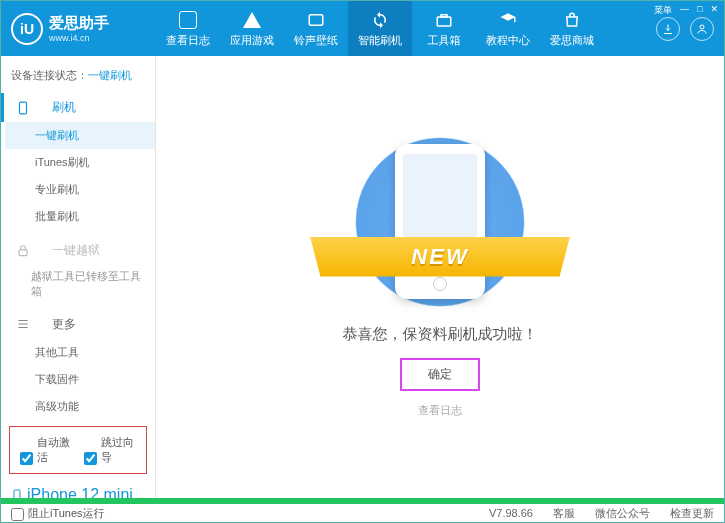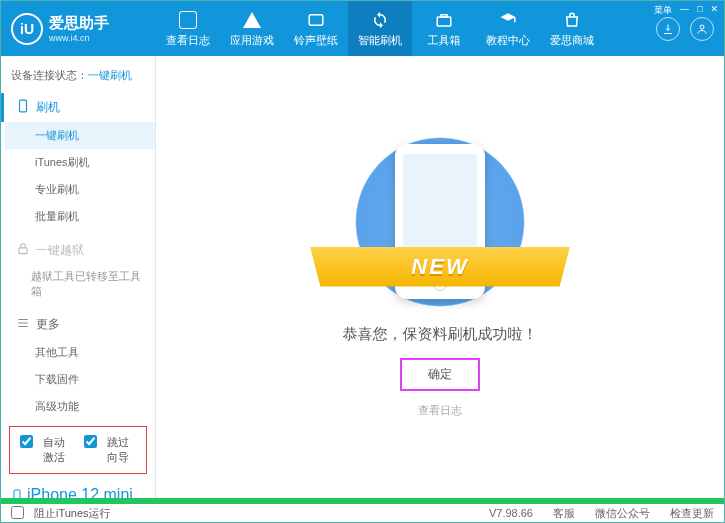--- a/index.html
+++ b/index.html
@@ -17,37 +17,37 @@
 .header-right { display: flex; align-items: center; gap: 10px; }
 .hr-icon { width: 24px; height: 24px; border: 1.5px solid rgba(255,255,255,0.7); border-radius: 50%; display: flex; align-items: center; justify-content: center; cursor: pointer; }
 .hr-icon svg { fill: rgba(255,255,255,0.9); }
 .win-controls { position: absolute; top: 3px; right: 6px; display: flex; gap: 8px; color: #fff; font-size: 9px; }
 .win-controls span { cursor: pointer; }
 .body-area { display: flex; height: calc(100% - 55px - 24px); }
 .sidebar { width: 155px; border-right: 1px solid #e5e5e5; padding: 8px 0; overflow-y: auto; }
 .status-line { padding: 4px 10px; font-size: 11px; color: #666; }
 .status-val { color: #1296db; }
 .side-group { margin-top: 6px; }
-.side-head { display: flex; align-items: flex-start; padding: 6px 12px; color: #666; gap: 6px; border-left: 3px solid transparent; }
+.side-head { display: flex; align-items: center; padding: 6px 12px; color: #666; gap: 22px; border-left: 3px solid transparent; }
 .side-head.on { border-left-color: #1296db; color: #1296db; }
 .side-items { margin-left: 4px; }
 .side-item { padding: 6px 20px 6px 30px; color: #666; cursor: pointer; font-size: 11px; }
 .side-item.active { background: #e8f4fc; color: #1296db; }
 .side-note { padding: 4px 8px 4px 30px; color: #999; font-size: 11px; line-height: 1.4; }
 .checkbox-row { display: flex; gap: 12px; padding: 8px 10px; margin: 6px 8px; border: 1.5px solid #d64545; }
-.cb-item { display: flex; align-items: flex-start; gap: 10px; font-size: 11px; color: #555; }
+.cb-item { display: flex; align-items: flex-end; gap: 4px; font-size: 11px; color: #555; }
 .cb-item input { accent-color: #1296db; }
 .device-block { padding: 6px 10px; }
 .device-name { color: #1296db; font-size: 16px; display: flex; align-items: center; gap: 4px; }
 .main { flex: 1; position: relative; display: flex; flex-direction: column; align-items: center; justify-content: center; }
 .illus { width: 220px; height: 170px; background: radial-gradient(circle at 50% 50%, #6aaef0 0%, #5aa3ea 60%, transparent 61%); border-radius: 50%; position: relative; display: flex; align-items: center; justify-content: center; }
 .phone { width: 90px; height: 155px; background: #fff; border-radius: 12px; box-shadow: 0 3px 10px rgba(0,0,0,0.2); position: relative; }
 .phone::before { content:""; position: absolute; top: 10px; left: 8px; right: 8px; bottom: 24px; background: #eaf3fb; border-radius: 3px; }
 .phone::after { content:""; position: absolute; bottom: 8px; left: 50%; transform: translateX(-50%); width: 12px; height: 12px; border: 1px solid #ccc; border-radius: 50%; }
-.ribbon { position: absolute; bottom: 20px; left: -20px; right: -20px; height: 40px; background: linear-gradient(180deg, #ffd24a, #f5b500); display: flex; align-items: center; justify-content: center; font-weight: 900; font-size: 22px; color: #fff; font-style: italic; letter-spacing: 2px; clip-path: polygon(0 0, 100% 0, 96% 100%, 4% 100%); text-shadow: 0 2px 0 #d89400; }
+.ribbon { position: absolute; bottom: 30px; left: -20px; right: -20px; height: 40px; background: linear-gradient(180deg, #ffd24a, #f5b500); display: flex; align-items: center; justify-content: center; font-weight: 900; font-size: 22px; color: #fff; font-style: italic; letter-spacing: 2px; clip-path: polygon(0 0, 100% 0, 96% 100%, 4% 100%); text-shadow: 0 2px 0 #d89400; }
 .result-text { margin-top: 18px; font-size: 15px; color: #555; }
 .ok-btn { margin-top: 14px; padding: 6px 26px; border: 2px solid #d946ef; background: #fff; color: #555; cursor: pointer; font-size: 12px; }
 .log-link { margin-top: 12px; font-size: 11px; color: #aaa; cursor: pointer; }
 .footer { height: 24px; border-top: 6px solid #22c55e; display: flex; align-items: center; padding: 0 10px; font-size: 11px; color: #666; gap: 6px; }
 .footer .spacer { flex: 1; }
 .footer .fitem { margin-left: 14px; cursor: pointer; }
 .icon-sq { width:18px; height:18px; border:1.5px solid #fff; border-radius:3px; }
 .icon-tri { width:0;height:0;border-left:9px solid transparent;border-right:9px solid transparent;border-bottom:16px solid #fff; }
 .icon-refresh svg, .nav-icon svg { width:18px; height:18px; }
 </style>

